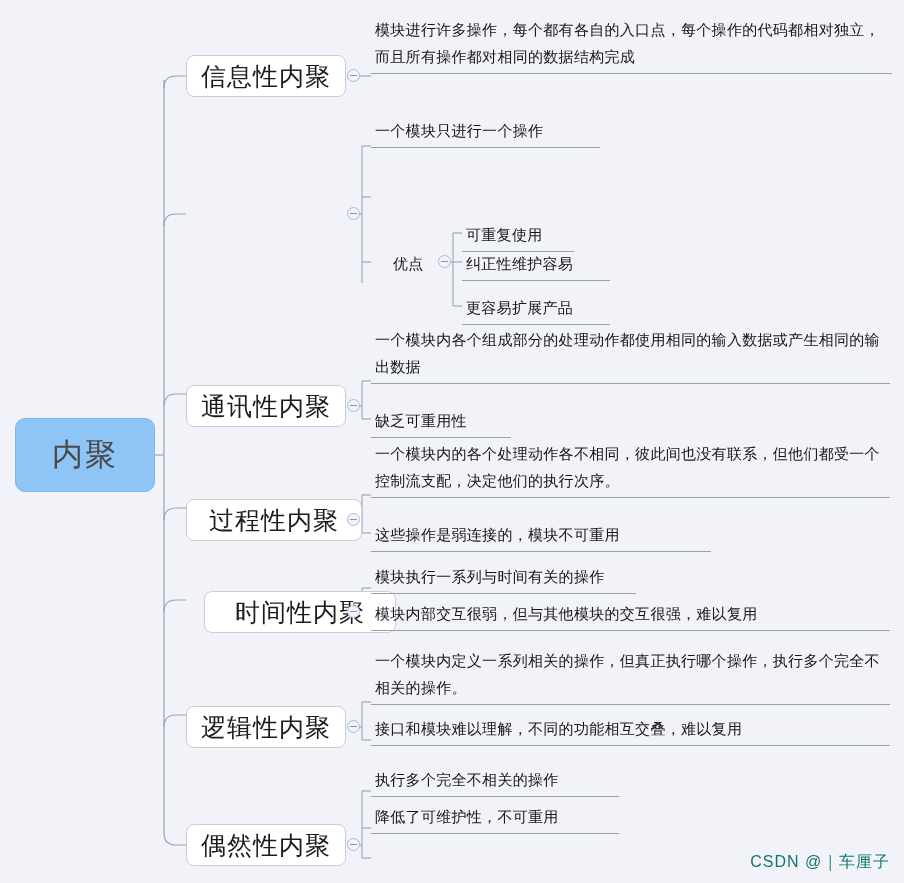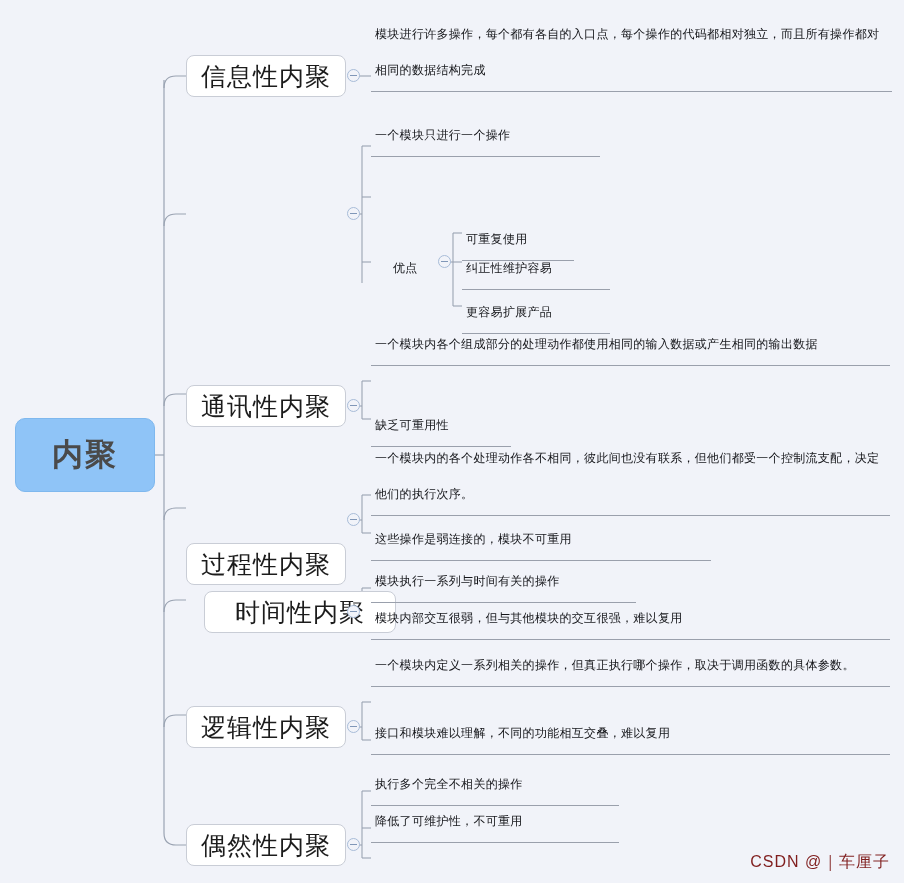--- a/index.html
+++ b/index.html
@@ -41,21 +41,21 @@
     background: #8fc4f7;
     border: 1px solid #7fb8ee;
     border-radius: 10px;
     display: flex;
     align-items: center;
     justify-content: center;
     box-sizing: border-box;
   }
   .root-node .root-label {
     font-size: 31px;
-    font-weight: bold;
+    font-weight: normal;
     color: #4a4a4a;
     letter-spacing: 2px;
   }
 
   
   .l2-node {
     position: absolute;
     height: 42px;
     background: #ffffff;
     border: 1px solid #c9cdd6;
@@ -89,40 +89,40 @@
     left: 2px;
     top: 5px;
     width: 7px;
     height: 1px;
     background: #8097b8;
   }
 
   
   .leaf {
     position: absolute;
-    font-size: 12px;
-    line-height: 36px;
+    font-size: 15px;
+    line-height: 27px;
     color: #15161a;
     border-bottom: 1px solid #9aa0ac;
     padding: 1px 4px 3px 4px;
     box-sizing: border-box;
     letter-spacing: 0.3px;
   }
   .leaf.sub-parent {
     border-bottom: none;
     margin-left: 18px;
   }
 
   
   .watermark {
     position: absolute;
     right: 14px;
     bottom: 10px;
     font-size: 16px;
-    color: #7f1d1d;
+    color: #0f766e;
     letter-spacing: 1px;
     white-space: nowrap;
   }
 </style>
 </head>
 <body>
 
 <div id="canvas">
 
   <svg id="wires" viewBox="0 0 904 883" width="904" height="883" fill="none">
@@ -209,42 +209,42 @@
   <div class="leaf" style="left:462px; top:293px; width:148px;">更容易扩展产品</div>
 
   <div class="l2-node" style="left:186px; top:385px; width:160px;">
     <span class="l2-label">通讯性内聚</span>
   </div>
   <div class="toggle" style="left:347px; top:399px;"></div>
 
   <div class="leaf" style="left:371px; top:325px; width:519px;">一个模块内各个组成部分的处理动作都使用相同的输入数据或产生相同的输出数据</div>
   <div class="leaf" style="left:371px; top:406px; width:140px;">缺乏可重用性</div>
 
-  <div class="l2-node" style="left:186px; top:499px; width:160px;margin-top:44px;">
+  <div class="l2-node" style="left:186px; top:499px; width:176px;">
     <span class="l2-label">过程性内聚</span>
   </div>
   <div class="toggle" style="left:347px; top:513px;"></div>
 
   <div class="leaf" style="left:371px; top:520px; width:340px;">这些操作是弱连接的，模块不可重用</div>
   <div class="leaf" style="left:371px; top:439px; width:519px;">一个模块内的各个处理动作各不相同，彼此间也没有联系，但他们都受一个控制流支配，决定他们的执行次序。</div>
 
   <div class="l2-node" style="left:204px; top:591px; width:192px;">
     <span class="l2-label">时间性内聚</span>
   </div>
   <div class="toggle" style="left:347px; top:605px;"></div>
 
   <div class="leaf" style="left:371px; top:562px; width:265px;">模块执行一系列与时间有关的操作</div>
   <div class="leaf" style="left:371px; top:599px; width:519px;">模块内部交互很弱，但与其他模块的交互很强，难以复用</div>
 
   <div class="l2-node" style="left:186px; top:706px; width:160px;">
     <span class="l2-label">逻辑性内聚</span>
   </div>
   <div class="toggle" style="left:347px; top:720px;"></div>
 
-  <div class="leaf" style="left:371px; top:646px; width:519px;">一个模块内定义一系列相关的操作，但真正执行哪个操作，取决于调用函数的具体参数。</div>
+  <div class="leaf" style="left:371px; top:646px; width:519px;">一个模块内定义一系列相关的操作，但真正执行哪个操作，执行多个完全不相关的操作。</div>
   <div class="leaf" style="left:371px; top:714px; width:519px;">接口和模块难以理解，不同的功能相互交叠，难以复用</div>
 
   <div class="l2-node" style="left:186px; top:824px; width:160px;">
     <span class="l2-label">偶然性内聚</span>
   </div>
   <div class="toggle" style="left:347px; top:838px;"></div>
 
   <div class="leaf" style="left:371px; top:765px; width:248px;">执行多个完全不相关的操作</div>
   <div class="leaf" style="left:371px; top:802px; width:248px;">降低了可维护性，不可重用</div>
 

